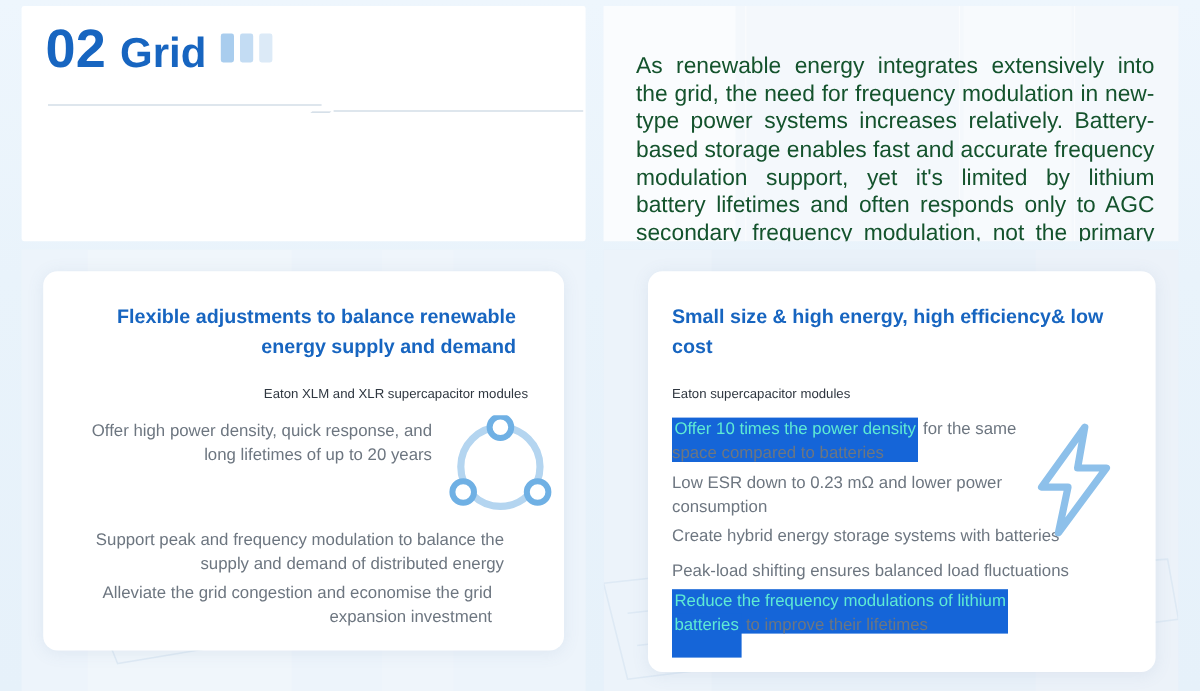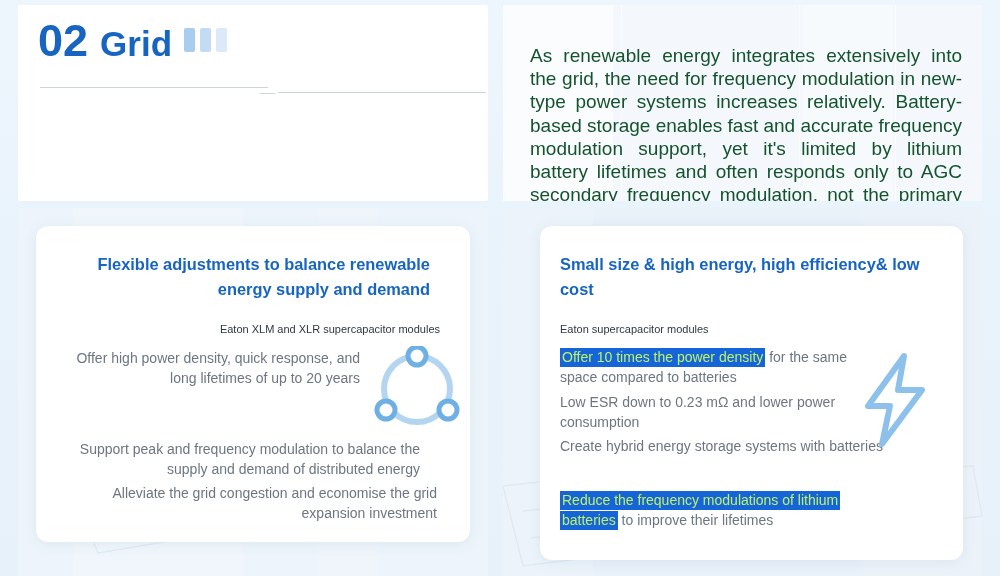--- a/index.html
+++ b/index.html
@@ -198,22 +198,22 @@
     line-height: 20px;
   }
   .bullet {
     position: absolute;
     font-size: 14px;
     color: #6d7680;
     line-height: 19.5px;
   }
   .hl {
     background: #1565d8;
-    color: #bef264;
-    padding: 1px 2px 2px 2px;
+    color: #5eead4;
+    padding: 1px 2px 20px 2px;
     box-decoration-break: clone;
     -webkit-box-decoration-break: clone;
   }
 
   .deco {
     position: absolute;
   }
 
   
   .bgblock {
@@ -296,21 +296,21 @@
 
     <div class="bullet" style="left:24px;top:123px;width:300px;">
       <span>Offer high power density, quick response, and long lifetimes of up to 20 years</span>
     </div>
 
 
     <div class="bullet" style="left:24px;top:214px;width:360px;">
       <span>Support peak and frequency modulation to balance the supply and demand of distributed energy</span>
     </div>
 
-    <div class="bullet" style="left:41px;top:258px;width:360px;">
+    <div class="bullet" style="left:14px;top:258px;width:360px;">
       <span>Alleviate the grid congestion and economise the grid expansion investment</span>
     </div>
 
     <svg class="deco" style="left:338px;top:120px;" width="86" height="86" viewBox="0 0 86 86">
       <circle cx="43" cy="43" r="33" fill="none" stroke="#b4d5f0" stroke-width="6"></circle>
       <circle cx="43" cy="10" r="9" fill="#ffffff" stroke="#6fb0e4" stroke-width="5"></circle>
       <circle cx="12" cy="64" r="9" fill="#ffffff" stroke="#6fb0e4" stroke-width="5"></circle>
       <circle cx="74" cy="64" r="9" fill="#ffffff" stroke="#6fb0e4" stroke-width="5"></circle>
     </svg>
   </div>
@@ -324,20 +324,23 @@
     </div>
 
     <div class="bullet" style="left:20px;top:167px;width:290px;">
       <span>Low ESR down to 0.23 mΩ and lower power consumption</span>
     </div>
 
     <div class="bullet" style="left:20px;top:211px;width:330px;">
       <span>Create hybrid energy storage systems with batteries</span>
     </div>
 
+    <div class="bullet" style="left:20px;top:240px;width:340px;">
+      <span>Peak-load shifting ensures balanced load fluctuations</span>
+    </div>
 
     <div class="bullet" style="left:20px;top:265px;width:290px;">
       <span class="hl">Reduce the frequency modulations of lithium batteries</span><span> to improve their lifetimes</span>
     </div>
 
     <svg class="deco" style="left:320px;top:126px;" width="74" height="96" viewBox="0 0 74 96">
       <path d="M44,4 L8,54 L30,54 L22,92 L62,38 L38,38 Z" fill="none" stroke="#8dc0ea" stroke-width="6" stroke-linejoin="round"></path>
     </svg>
   </div>
 

